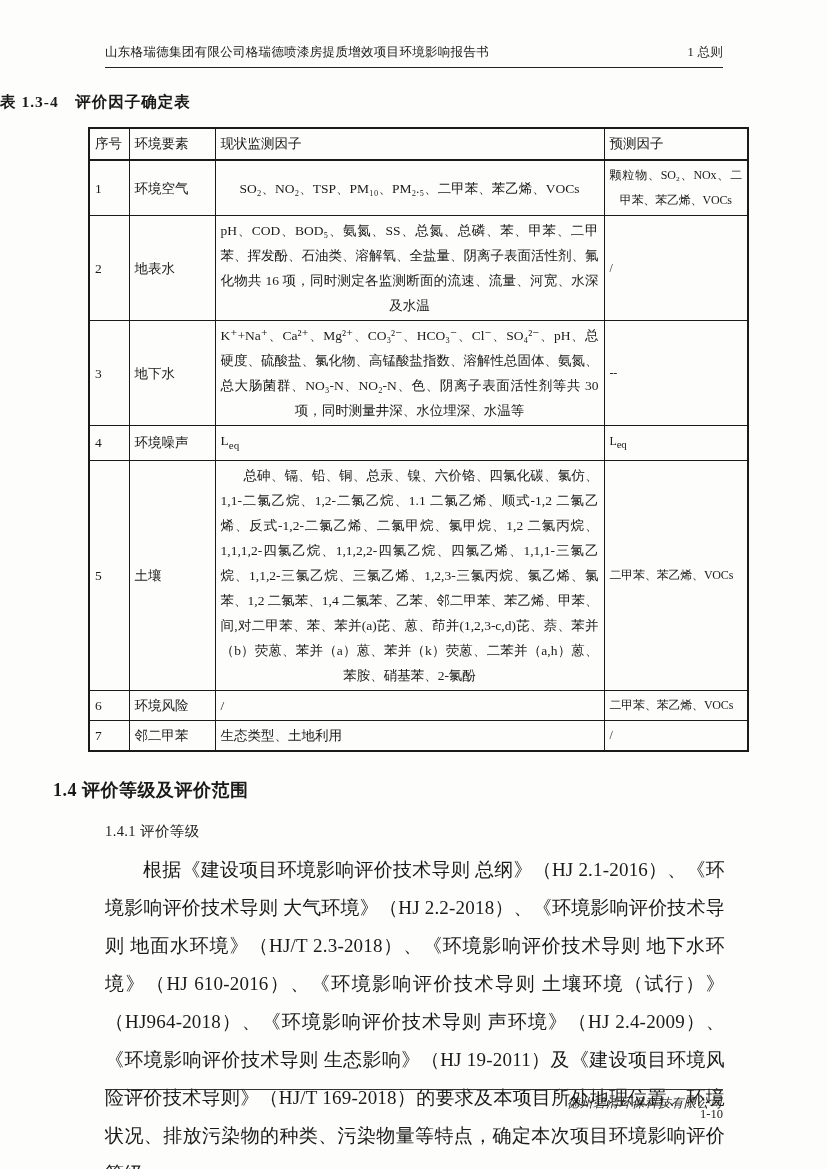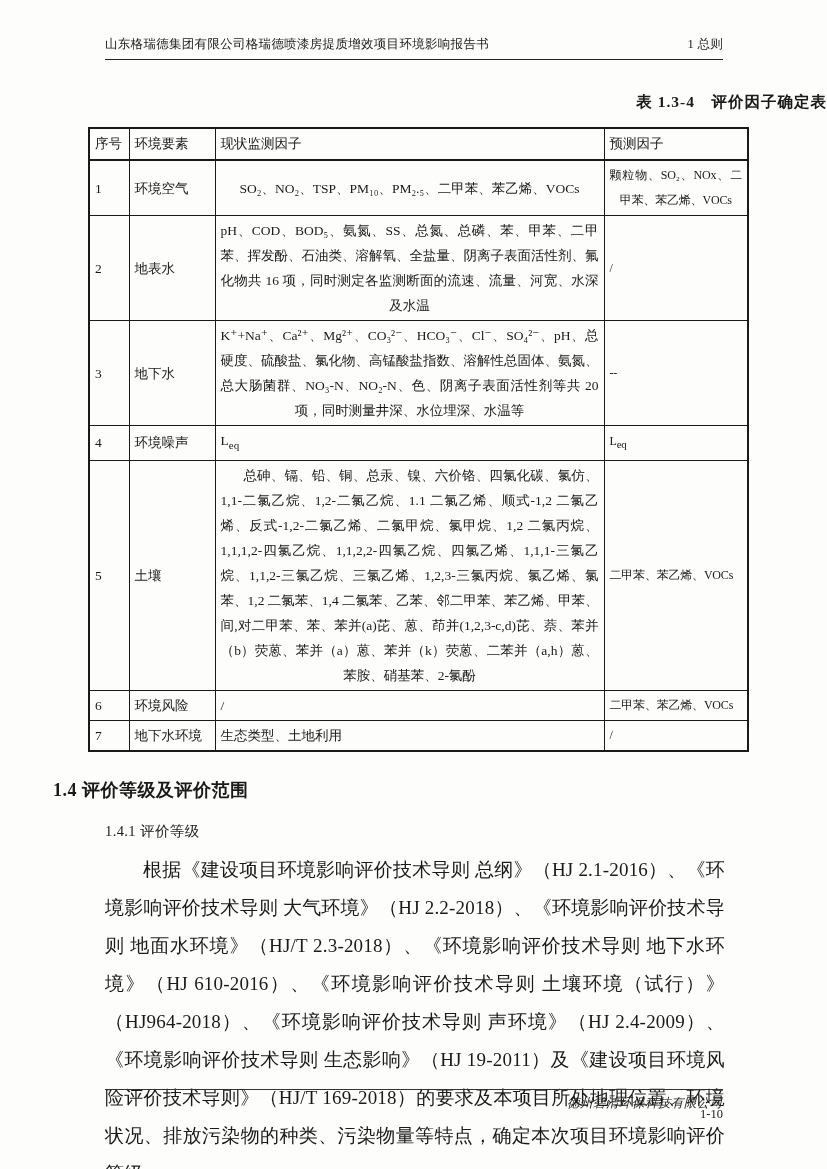--- a/index.html
+++ b/index.html
@@ -7,31 +7,31 @@
     position: relative;
     width: 827px; height: 1169px;
     margin: 0 auto;
     background: #fdfdfc;
     color: #1a1a1a;
     font-family: "Liberation Serif", "DejaVu Serif", serif;
     overflow: hidden;
   }
   
   .doc-header {
-    position: absolute; top: 36px; left: 105px; width: 618px;
+    position: absolute; top: 44px; left: 105px; width: 618px;
     display: flex; justify-content: space-between; align-items: flex-end;
     font-size: 12.5px; letter-spacing: .3px;
     border-bottom: 1.6px solid #222;
     padding-bottom: 6px;
   }
   .doc-header .hdr-right { font-weight: normal; }
   
   .table-title {
     margin-top: 92px;
-    text-align: right;
+    text-align: left;
     font-size: 15.5px; font-weight: bold;
     letter-spacing: 1px;
   }
   
   table.factors {
     margin: 14px 0 0 88px;
     width: 659px;
     border-collapse: collapse;
     table-layout: fixed;
     font-size: 13.5px;
@@ -129,21 +129,21 @@
         </tr>
         <tr class="row-2">
           <td class="col-no">2</td>
           <td class="col-element">地表水</td>
           <td class="col-current long">pH、COD、BOD₅、氨氮、SS、总氮、总磷、苯、甲苯、二甲苯、挥发酚、石油类、溶解氧、全盐量、阴离子表面活性剂、氟化物共 16 项，同时测定各监测断面的流速、流量、河宽、水深及水温</td>
           <td class="col-predicted">/</td>
         </tr>
         <tr class="row-3">
           <td class="col-no">3</td>
           <td class="col-element">地下水</td>
-          <td class="col-current long">K⁺+Na⁺、Ca²⁺、Mg²⁺、CO₃²⁻、HCO₃⁻、Cl⁻、SO₄²⁻、pH、总硬度、硫酸盐、氯化物、高锰酸盐指数、溶解性总固体、氨氮、总大肠菌群、NO₃-N、NO₂-N、色、阴离子表面活性剂等共 20 项，同时测量井深、水位埋深、水温等</td>
+          <td class="col-current long">K⁺+Na⁺、Ca²⁺、Mg²⁺、CO₃²⁻、HCO₃⁻、Cl⁻、SO₄²⁻、pH、总硬度、硫酸盐、氯化物、高锰酸盐指数、溶解性总固体、氨氮、总大肠菌群、NO₃-N、NO₂-N、色、阴离子表面活性剂等共 30 项，同时测量井深、水位埋深、水温等</td>
           <td class="col-predicted">--</td>
         </tr>
         <tr class="row-4">
           <td class="col-no">4</td>
           <td class="col-element">环境噪声</td>
           <td class="col-current">L<sub>eq</sub></td>
           <td class="col-predicted">L<sub>eq</sub></td>
         </tr>
         <tr class="row-5">
           <td class="col-no">5</td>
@@ -152,21 +152,21 @@
           <td class="col-predicted">二甲苯、苯乙烯、VOCs</td>
         </tr>
         <tr class="row-6">
           <td class="col-no">6</td>
           <td class="col-element">环境风险</td>
           <td class="col-current">/</td>
           <td class="col-predicted">二甲苯、苯乙烯、VOCs</td>
         </tr>
         <tr class="row-7">
           <td class="col-no">7</td>
-          <td class="col-element">地下水环境</td>
+          <td class="col-element">邻二甲苯</td>
           <td class="col-current">生态类型、土地利用</td>
           <td class="col-predicted">/</td>
         </tr>
       </tbody>
   </table>
 
   <div class="h2">1.4 评价等级及评价范围</div>
   <div class="h3">1.4.1 评价等级</div>
   <p class="body-par">根据《建设项目环境影响评价技术导则 总纲》（HJ 2.1-2016）、《环境影响评价技术导则 大气环境》（HJ 2.2-2018）、《环境影响评价技术导则 地面水环境》（HJ/T 2.3-2018）、《环境影响评价技术导则 地下水环境》（HJ 610-2016）、《环境影响评价技术导则 土壤环境（试行）》（HJ964-2018）、《环境影响评价技术导则 声环境》（HJ 2.4-2009）、《环境影响评价技术导则 生态影响》（HJ 19-2011）及《建设项目环境风险评价技术导则》（HJ/T 169-2018）的要求及本项目所处地理位置、环境状况、排放污染物的种类、污染物量等特点，确定本次项目环境影响评价等级。</p>
 

